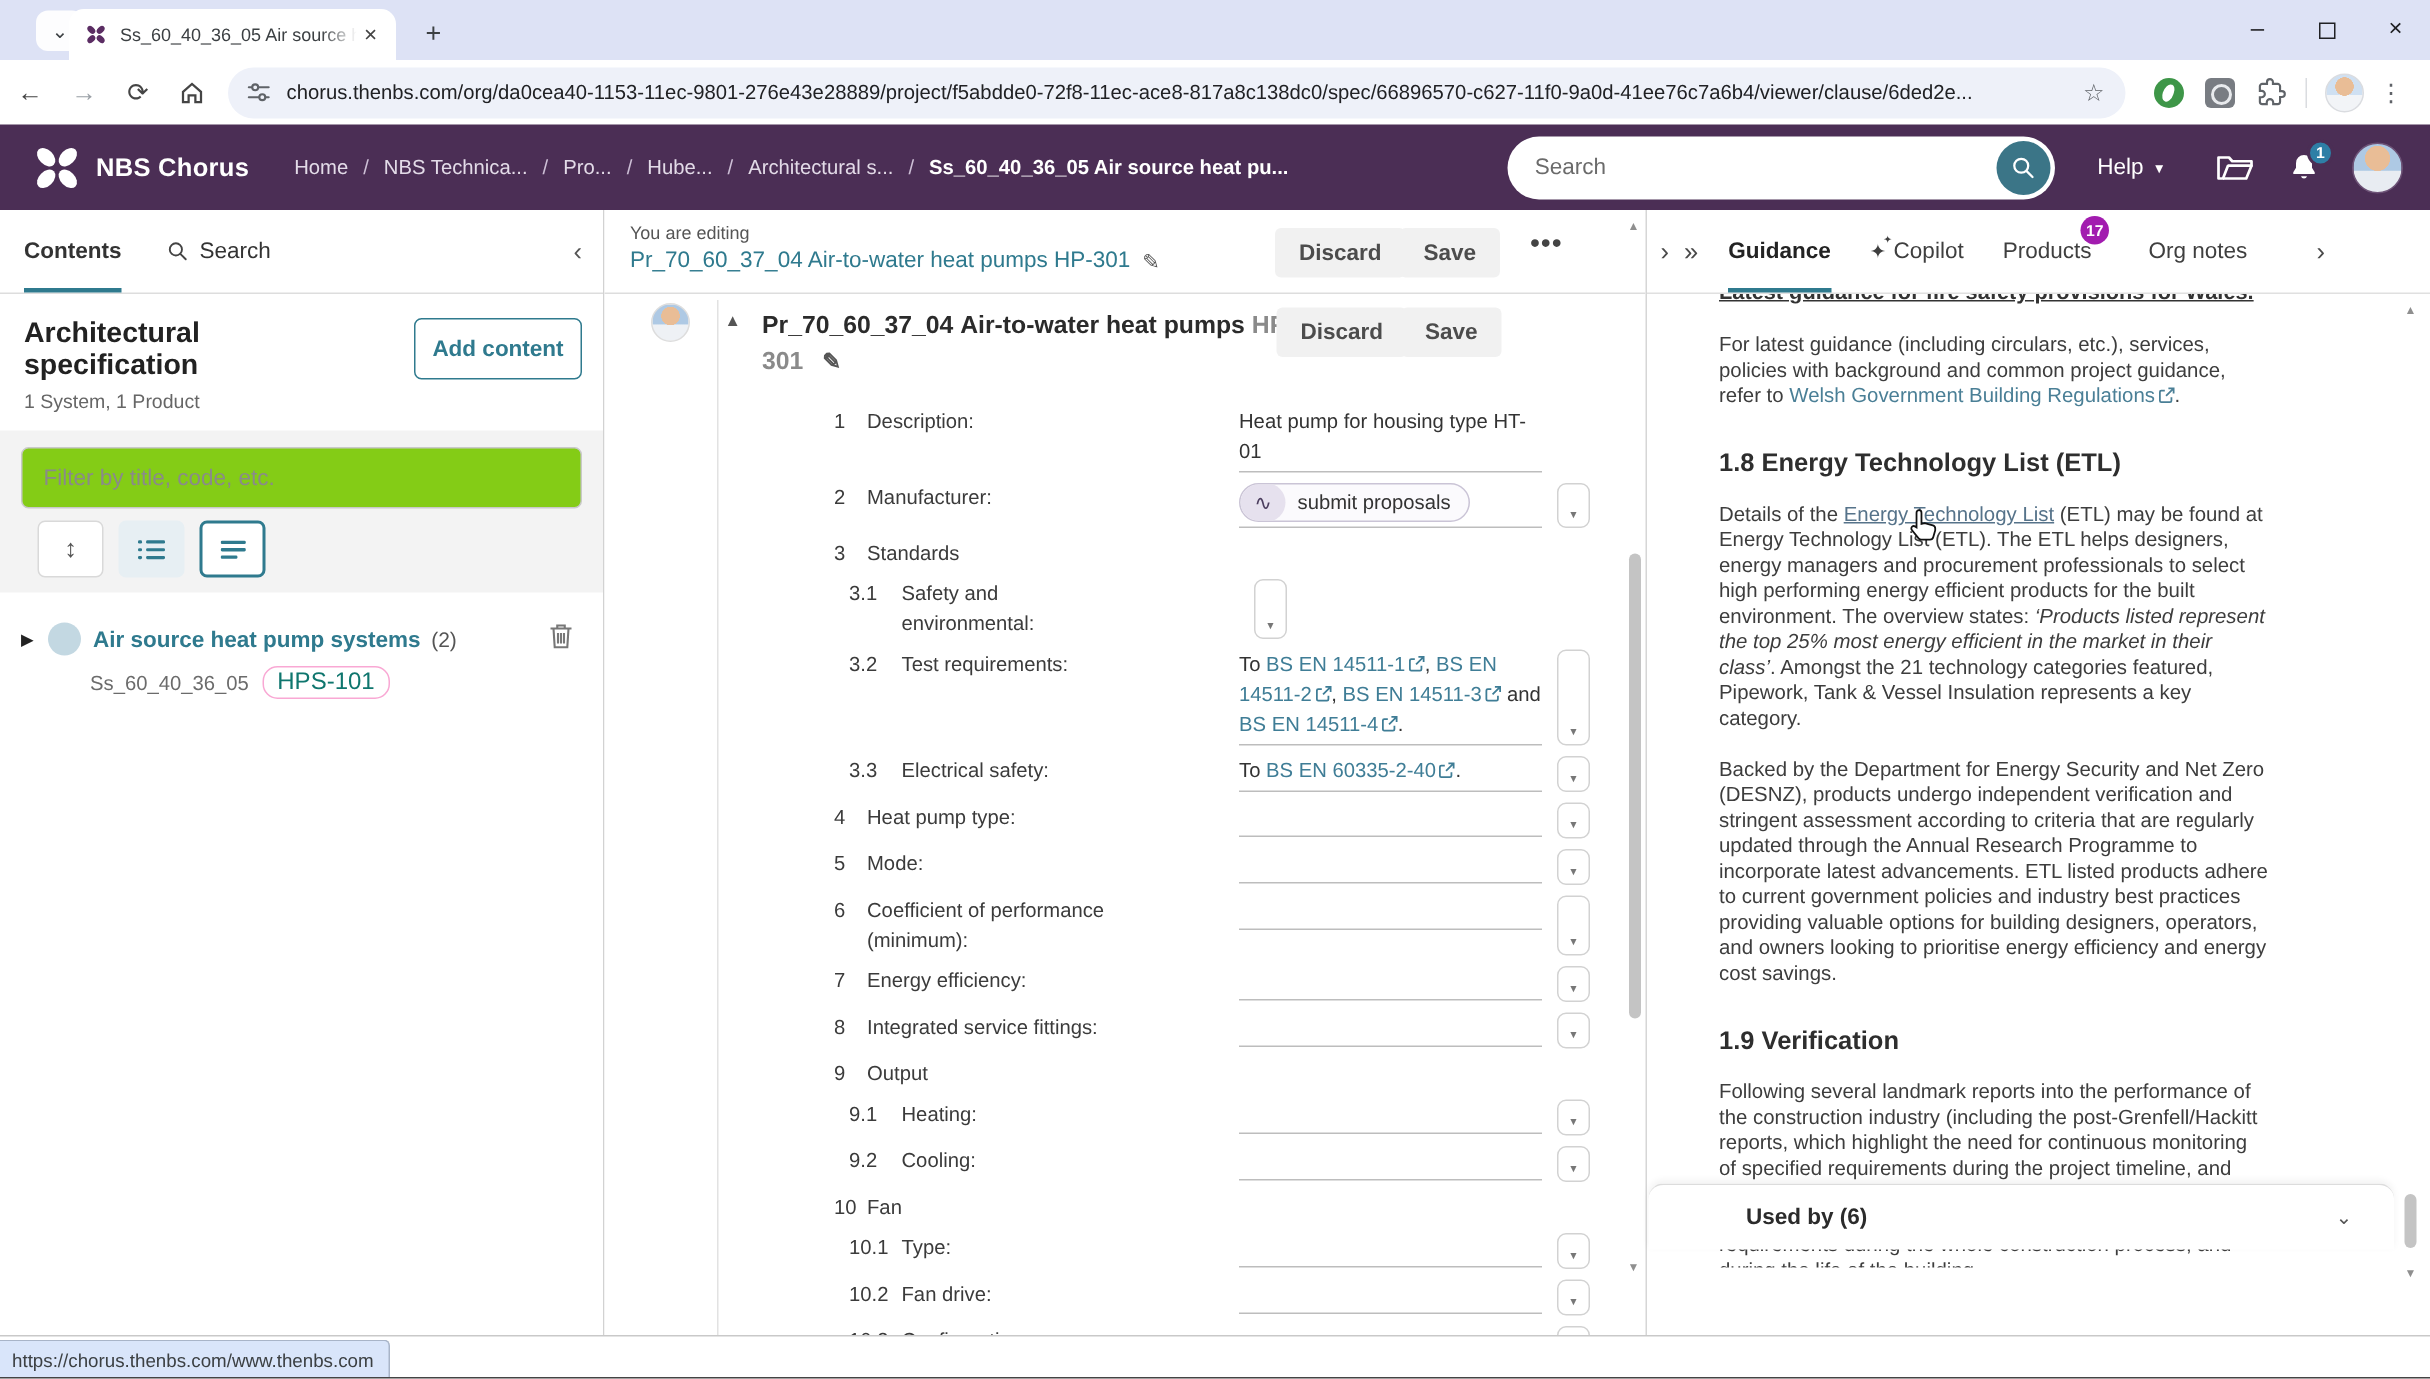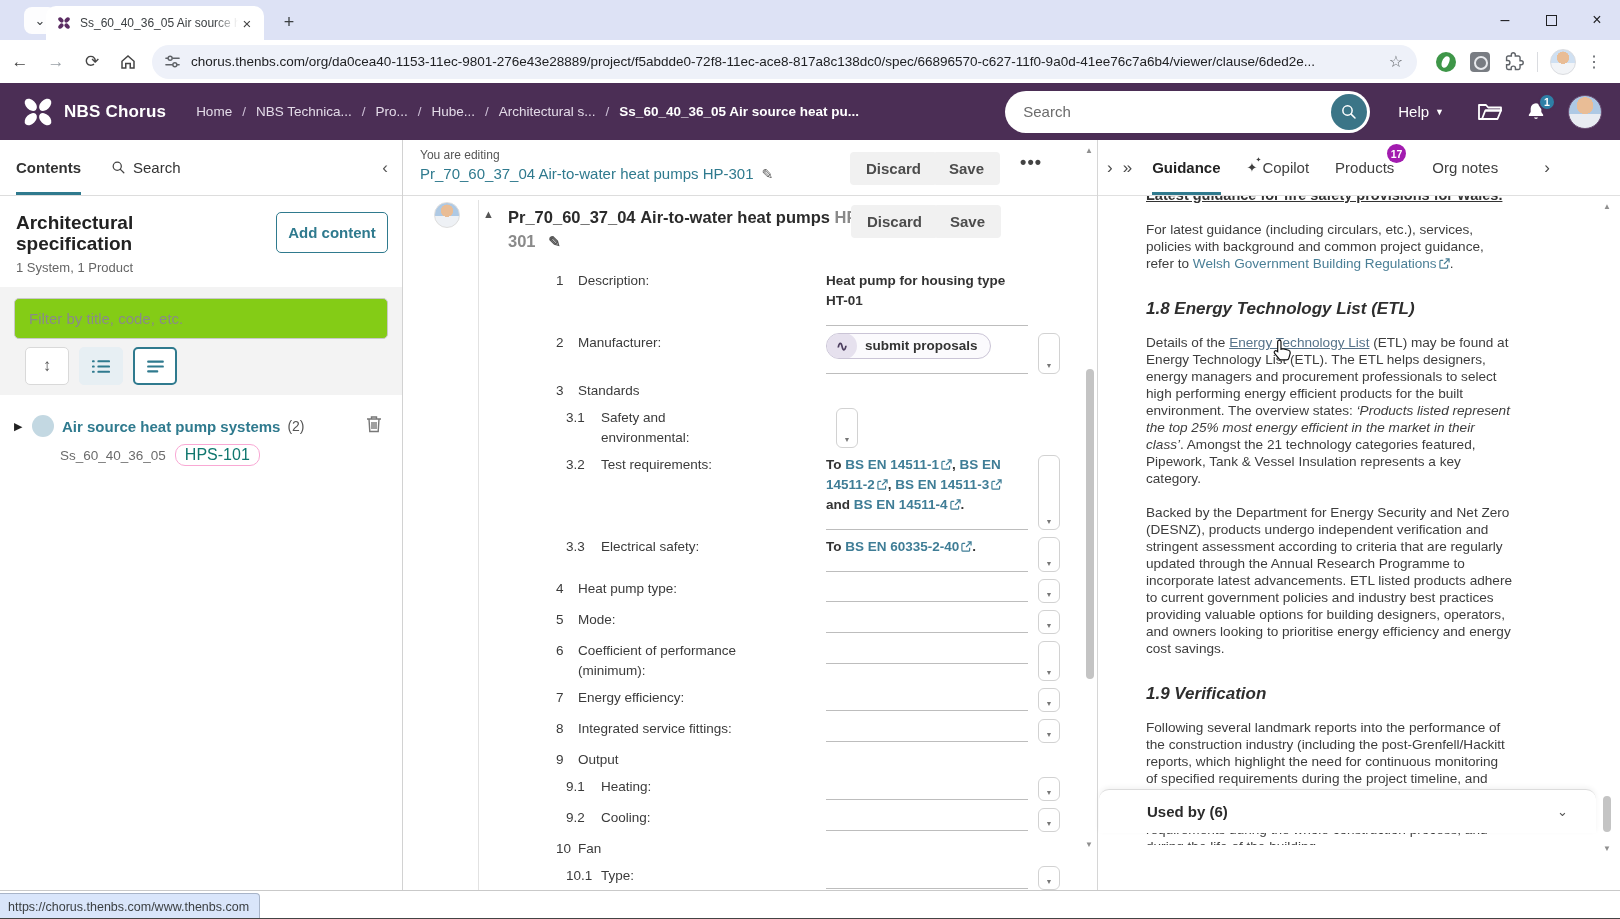--- a/index.html
+++ b/index.html
@@ -112,21 +112,21 @@
 
   .rows { margin-top:6px; }
   .crow { display:flex; align-items:flex-start; padding:3px 0 4px 0; min-height:27px; }
   .numlabel { width:423px; flex:none; display:flex; padding-left:153px; font-size:13.5px; color:#3b3b3b; line-height:20px; }
   .crow.i1 .numlabel { padding-left:163px; }
   .num { width:22px; flex:none; }
   .crow.i1 .num { width:35px; }
   .label { padding-right:10px; max-width:236px; }
   .crow.i1 .label { max-width:150px; }
   .value { width:202px; flex:none; font-size:13.5px; color:#333; line-height:20px; }
-  .value.line { border-bottom:1px solid #bdbdbd; padding-bottom:14px; min-height:23px;font-weight:bold; }
+  .value.line { border-bottom:1px solid #bdbdbd; padding-bottom:3px; min-height:23px; }
   .value a { color:#3f7d96; text-decoration:none; cursor:pointer; }
   .extic { display:inline-block; vertical-align:-1px; margin-left:2px; color:#3f7d96; }
   .pillval { display:inline-flex; align-items:center; border:1px solid #cac4d6; background:#fbfafd; border-radius:14px; height:26px; padding-right:12px; overflow:hidden; cursor:pointer; }
   .pillico { width:30px; height:26px; background:#e6e1ee; border-radius:14px; display:flex; align-items:center; justify-content:center; font-size:14px; color:#4b3d5e; margin-right:8px; }
   .ddcol { width:40px; flex:none; display:flex; padding-left:10px; align-self:stretch; }
   .ddbtn { width:22px; border:1px solid #d2d2d2; border-radius:6px; background:#fff; display:flex; align-items:flex-end; justify-content:center; padding-bottom:4px; cursor:pointer; min-height:24px; }
   .ddcaret { font-size:7px; color:#777; }
 
   
   .mscroll { position:absolute; left:1082px; top:0; width:16px; height:750px; }
@@ -146,24 +146,24 @@
   .prodbadge { position:absolute; right:-12px; top:4px; min-width:19px; height:19px; border-radius:10px; background:#a21caf; color:#fff; font-size:10.5px; font-weight:bold; display:flex; align-items:center; justify-content:center; padding:0 4px; }
   .rp-scrollchev { position:absolute; right:70px; font-size:17px; color:#4a4a4a; cursor:pointer; }
 
   .guidance { position:absolute; left:0; top:56px; width:499px; height:649px; overflow:hidden; padding:0 85px 0 48px; }
   .ginner { margin-top:-9px; }
   .gclipped { font-size:14.5px; font-weight:bold; color:#333; text-decoration:underline; line-height:17px; margin-bottom:17px; }
   .gp { font-size:13.6px; color:#3d3d3d; line-height:17px; margin-bottom:17px; }
   .gp a { color:#4a7f96; text-decoration:none; cursor:pointer; }
   .gp a.hov { text-decoration:underline; color:#56738a; }
   .gp .extic { color:#4a7f96; }
-  .gh2 { font-size:17px; font-weight:bold; color:#2e2e2e; margin:27px 0 15px 0;font-style:italic; }
+  .gh2 { font-size:17px; font-weight:bold; color:#2e2e2e; margin:27px 0 15px 0; }
   .gp i { font-style:italic; }
 
-  .usedby { position:absolute; left:1px; top:649px; width:497px; height:44px; background:#fff; border-top:1px solid #dcdcdc; border-radius:10px 10px 0 0; box-shadow:0 -2px 5px rgba(0,0,0,.05); display:flex; align-items:center; padding:0 28px 0 48px; }
+  .usedby { position:absolute; left:1px; top:649px; width:497px; height:44px; background:#fff; border-top:1px solid #dcdcdc; border-radius:10px 10px 0 0; box-shadow:0 -2px 5px rgba(0,0,0,.05); display:flex; align-items:center; padding:0 28px 0 65px; }
   .usedby .txt { font-size:15px; font-weight:bold; color:#2b2b2b; flex:1; }
   .usedby .chev { font-size:13px; color:#555; cursor:pointer; }
 
   .rscroll { position:absolute; left:499px; top:56px; width:20px; height:694px; }
   .rthumb { position:absolute; left:6px; top:600px; width:8px; height:36px; background:#c4c4c4; border-radius:4px; }
 
   
   .cursorhand { position:absolute; left:1272px; top:338px; z-index:60; pointer-events:none; }
   .statustip { position:absolute; left:0; top:893px; height:26px; background:#d9e5fa; border:1px solid #a8b4c8; border-left:none; border-bottom:none; border-radius:0 4px 0 0; font-size:12.5px; color:#3c4043; display:inline-flex; align-items:center; padding:0 10px 0 8px; z-index:70; }
 </style>

